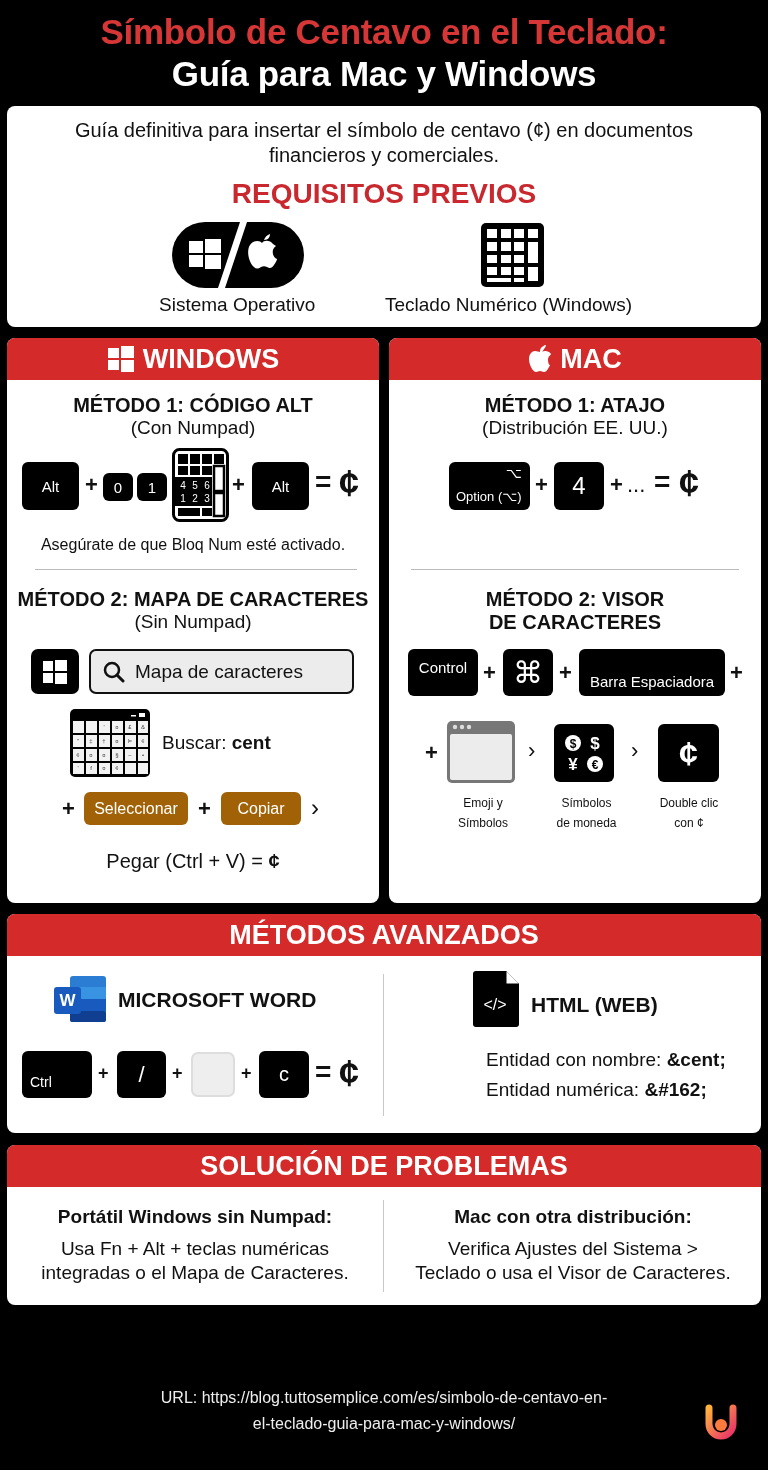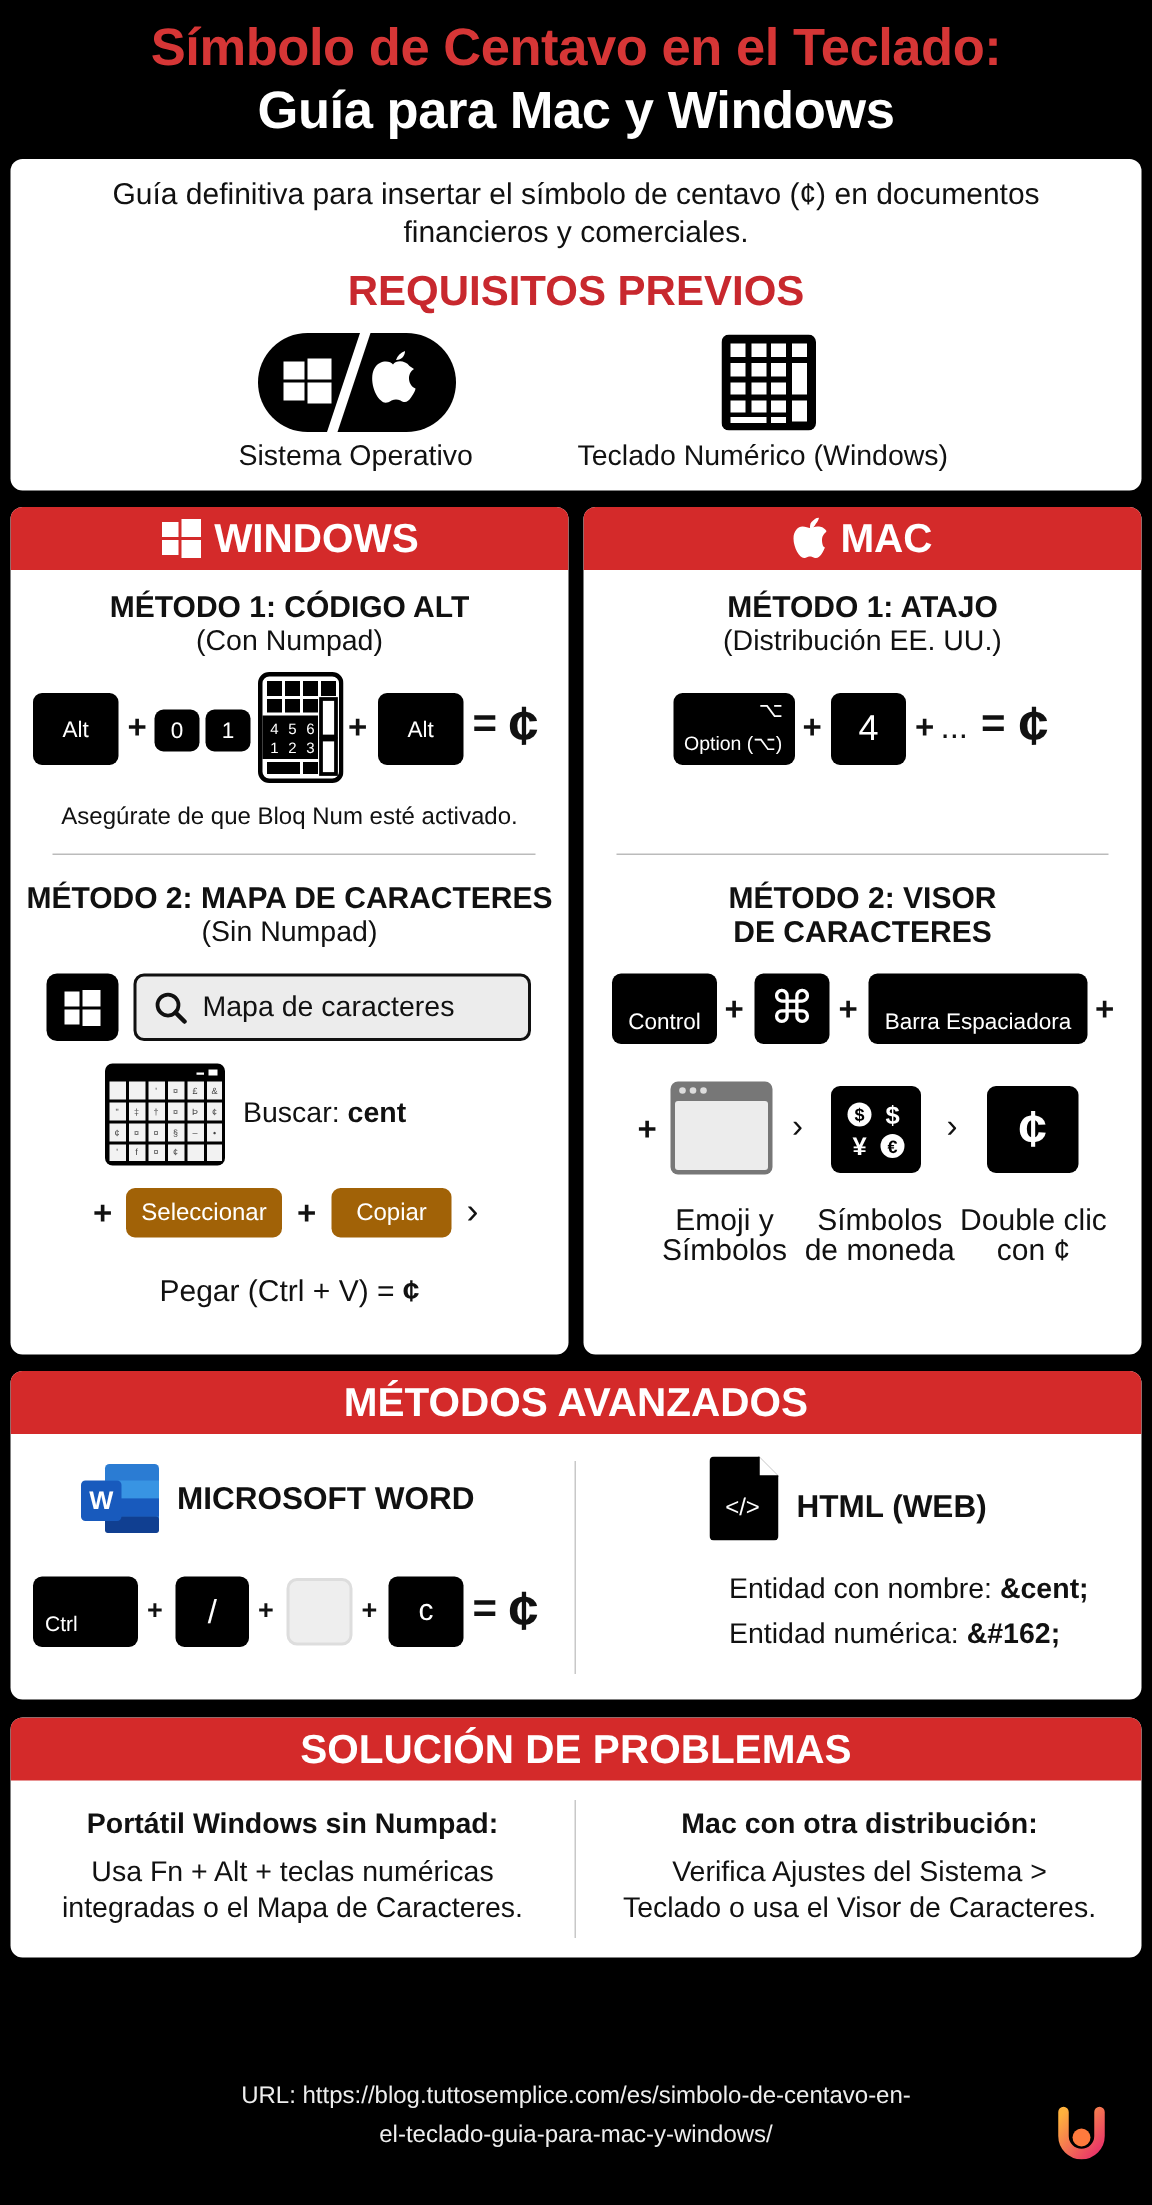--- a/index.html
+++ b/index.html
@@ -24,21 +24,21 @@
   .m-sub { position: absolute; left: 0; right: 0; text-align: center; font-size: 19px; color: #111; }
   .key { position: absolute; background: #000; color: #fff; border-radius: 6px; display: flex; align-items: center; justify-content: center; font-size: 15px; }
   .op { position: absolute; font-size: 22px; font-weight: bold; color: #111; }
   .eq { position: absolute; font-size: 28px; font-weight: bold; color: #111; }
   .cent { position: absolute; font-size: 36px; font-weight: bold; color: #111; }
   .divider { position: absolute; height: 1px; background: #bbb; }
   .note { position: absolute; left: 0; right: 0; text-align: center; font-size: 16px; color: #111; }
 
   .search-box { position: absolute; background: #ececec; border: 2px solid #111; border-radius: 7px; display: flex; align-items: center; gap: 10px; padding-left: 12px; font-size: 19px; font-weight: 500; color: #111; }
   .pill { position: absolute; background: #a16207; color: #fff; border-radius: 6px; display: flex; align-items: center; justify-content: center; font-size: 16px; }
-  .lbl-c { position: absolute; text-align: center; font-size: 20px; line-height: 20px; color: #111; margin-top: 11px; }
+  .lbl-c { position: absolute; text-align: center; font-size: 12px; line-height: 20px; color: #111; }
 
   .adv { left: 7px; top: 914px; width: 754px; height: 219px; }
   .trb { left: 7px; top: 1145px; width: 754px; height: 160px; }
   .vline { position: absolute; width: 1px; background: #c8c8c8; }
   .sec-title { position: absolute; font-weight: bold; font-size: 21px; color: #111; }
   .ent { position: absolute; font-size: 19px; color: #111; margin-left: 39px; }
   .ent b { font-weight: bold; }
   .trb-h { position: absolute; text-align: center; font-weight: bold; font-size: 19px; color: #111; }
   .trb-t { position: absolute; text-align: center; font-size: 19px; line-height: 24px; color: #111; }
 
@@ -255,21 +255,21 @@
   <div class="op" style="left:221px; top:134px;">+</div>
   <div class="op" style="left:238px; top:134px; font-weight:normal;">...</div>
   <div class="eq" style="left:265px; top:128px;">=</div>
   <div class="cent" style="left:290px; top:125px;">¢</div>
 
   <div class="divider" style="left:22px; right:22px; top:231px;"></div>
 
   <div class="m-title" style="top:250px;">MÉTODO 2: VISOR</div>
   <div class="m-title" style="top:273px;">DE CARACTERES</div>
 
-  <div class="key" style="left:19px; top:311px; width:70px; height:47px; align-items:flex-end; padding-bottom:6px;">Control</div>
+  <div class="key" style="left:19px; top:311px; width:70px; height:47px; align-items:flex-end; padding-bottom:20px;">Control</div>
   <div class="op" style="left:94px; top:322px;">+</div>
   <div class="key" style="left:114px; top:311px; width:50px; height:47px; font-size:30px;">⌘</div>
   <div class="op" style="left:170px; top:322px;">+</div>
   <div class="key" style="left:190px; top:311px; width:146px; height:47px; align-items:flex-end; padding-bottom:6px;">Barra Espaciadora</div>
   <div class="op" style="left:341px; top:322px;">+</div>
 
   <div class="op" style="left:36px; top:402px;">+</div>
   <svg class="abs" style="left:57px; top:382px;" width="70" height="64" viewBox="0 0 70 64">
     <rect x="1" y="1" width="68" height="62" rx="5" fill="#777"></rect>
     <rect x="4" y="14" width="62" height="46" rx="2" fill="#ececec"></rect>

